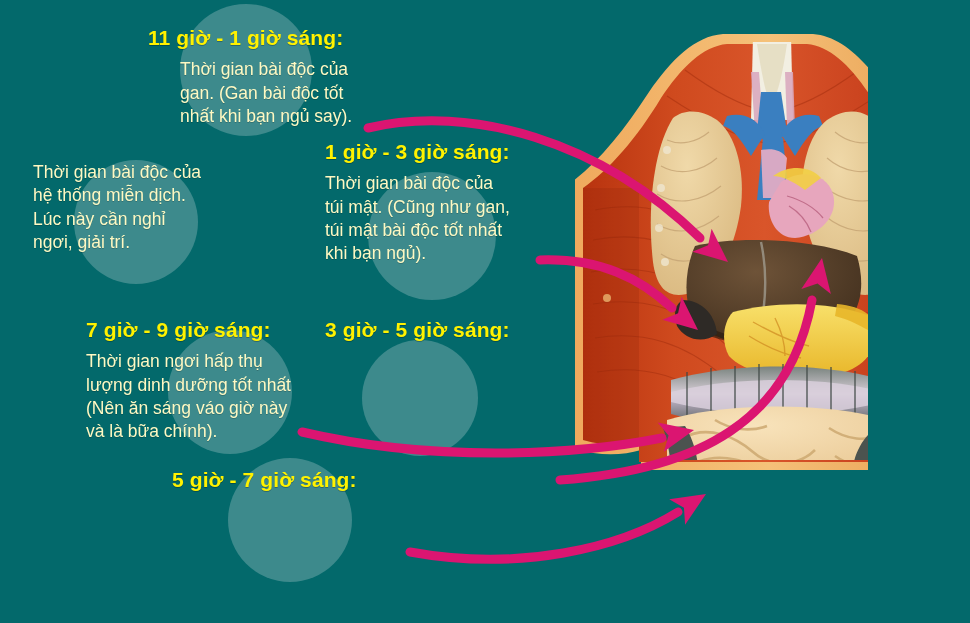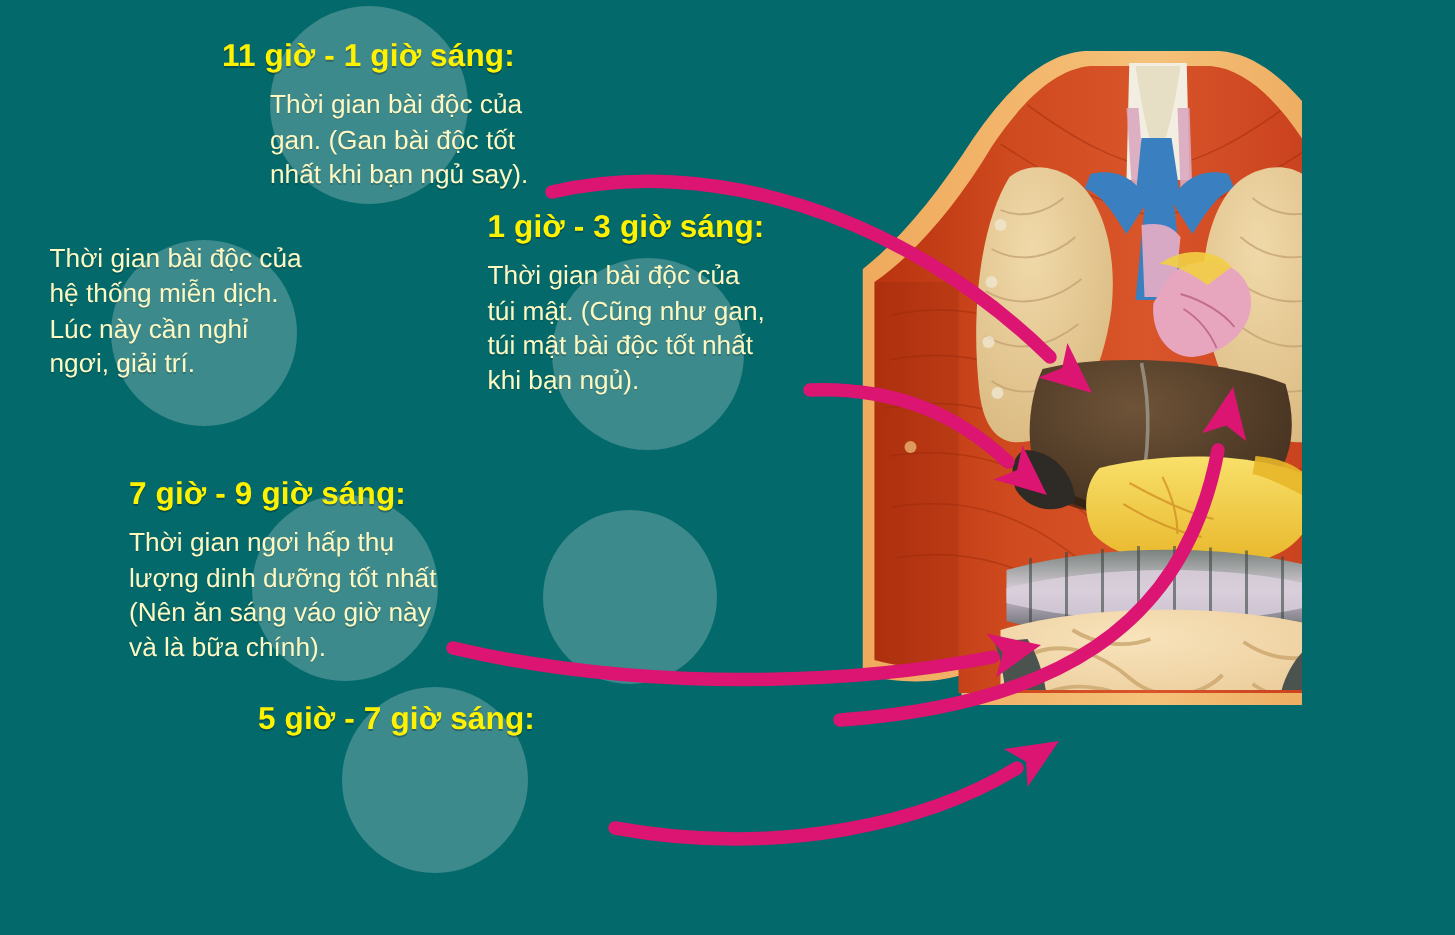--- a/index.html
+++ b/index.html
@@ -258,19 +258,20 @@
 
   <div class="block b4">
     <div class="head">7 giờ - 9 giờ sáng:</div>
     <div class="body-txt">Thời gian ngơi hấp thụ
 lượng dinh dưỡng tốt nhất
 (Nên ăn sáng váo giờ này
 và là bữa chính).</div>
   </div>
 
   <div class="block b5">
+    <div class="head">3 giờ - 5 giờ sáng:</div>
   </div>
 
   <div class="block b6">
     <div class="head">5 giờ - 7 giờ sáng:</div>
   </div>
 
 </div>
 
 </body></html>

